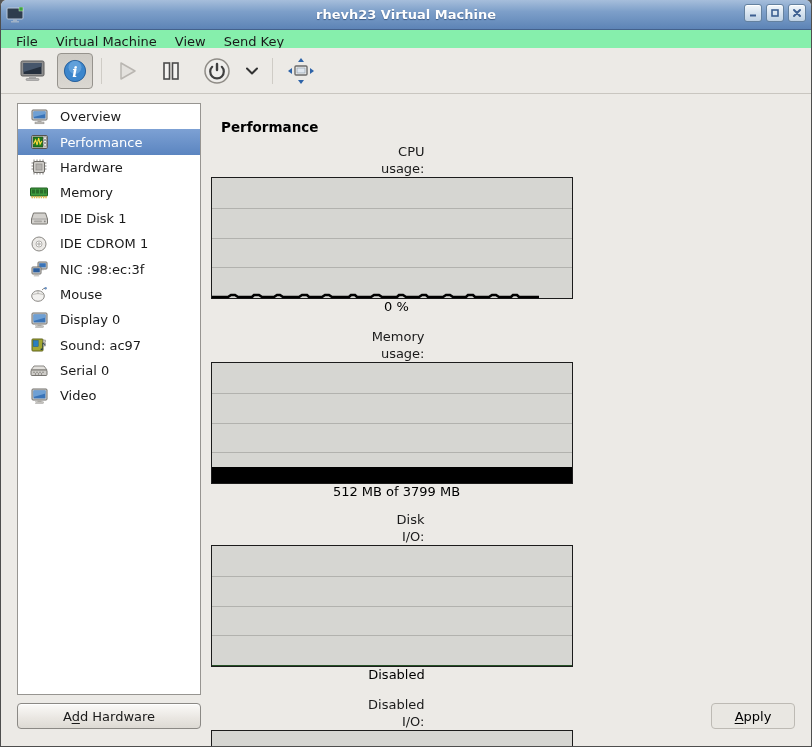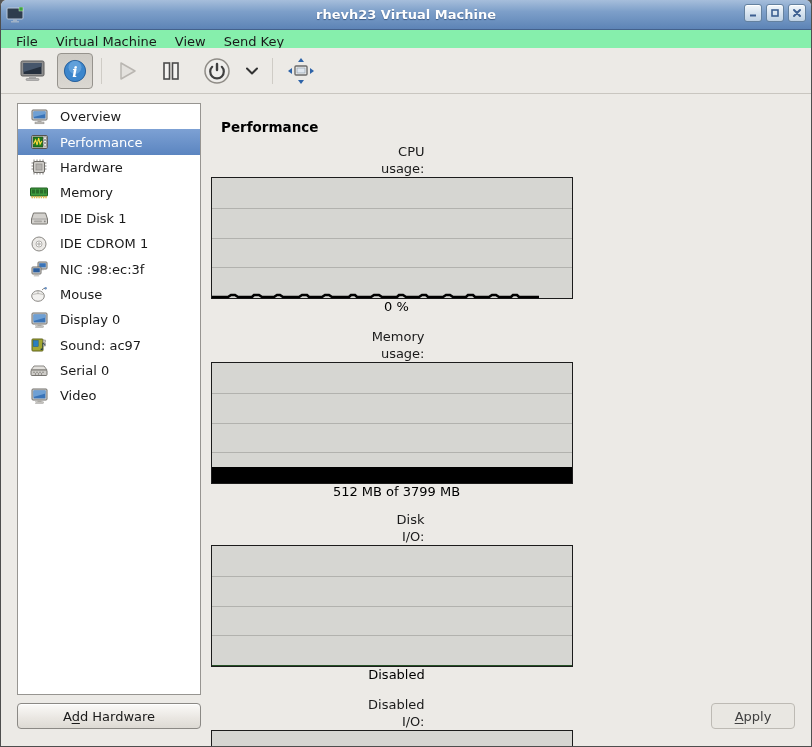--- a/index.html
+++ b/index.html
@@ -58,21 +58,21 @@
   .gvalue { margin-left:9px; font-size:13px; color:#000; white-space:nowrap; }
   .cpu-line-svg { position:absolute; left:0; right:0; bottom:-1px; width:100%; height:10px; display:block; }
   .mem-fill { position:absolute; left:0; right:0; bottom:0; background:#000; }
   .zero-line { position:absolute; left:0; right:0; bottom:0; height:1px; background:#265226; }
 
   
   .btn { position:absolute; height:26px; border:1px solid #8b8985; border-radius:4px;
     background:linear-gradient(#fbfaf8,#e9e6e1 60%,#dddad4); font-size:13px; color:#1a1a1a;
     display:flex; align-items:center; justify-content:center; box-shadow:inset 0 1px 0 #fff; }
   .btn-addhw { left:16px; top:703px; width:184px; }
-  .btn-apply { right:16px; top:703px; width:84px; color:#404040; background:#e9e7e2;
+  .btn-apply { right:16px; top:703px; width:84px; color:#000000; background:#e9e7e2;
     border-color:#bdbab4; box-shadow:none; }
 </style>
 </head>
 <body>
 
 <div class="window">
 
   <div class="titlebar">
     <span class="wicon">
       <svg width="19" height="16" viewBox="0 0 19 16">

